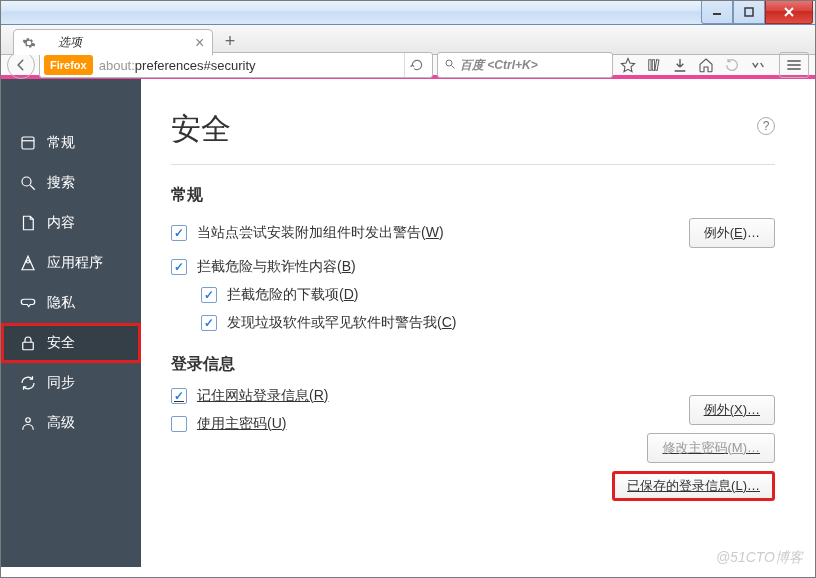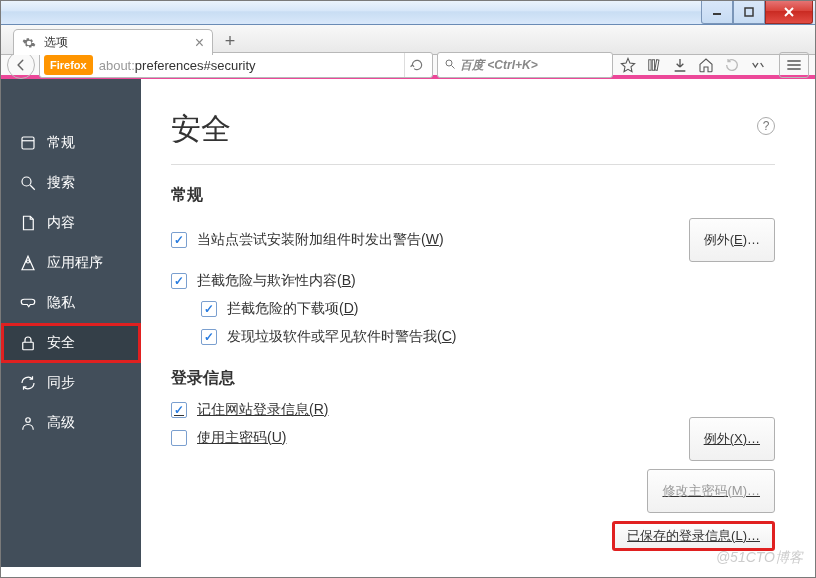--- a/index.html
+++ b/index.html
@@ -57,25 +57,26 @@
     height: 26px;
     min-width: 200px;
     background: #fff;
     border: 1px solid #b8b8b8;
     border-bottom: none;
     border-top-left-radius: 5px;
     border-top-right-radius: 5px;
     display: flex;
     align-items: center;
     padding: 6px 8px;
-    gap: 8px;
+    gap: 22px;
     font-size: 12px;
     color: #333;
     position: relative;
     top: 1px;
+    font-style: italic;
   }
   .tab .gear { width: 14px; height: 14px; color:#666; }
   .tab .close-x { margin-left: auto; color:#888; font-size:16px; line-height:1; }
   .newtab {
     width: 26px; height: 22px;
     display:flex; align-items:center; justify-content:center;
     color:#666; font-size:18px;
     margin-left:4px; margin-bottom:2px;
   }
 
@@ -214,33 +215,33 @@
     content:"✓";
     color:#2a7de1; font-size:12px; line-height:1; font-weight:bold;
   }
   .optlabel { font-size:14px; color:#333; }
   .optlabel u { text-decoration: underline; }
 
   .btn {
     border:1px solid #b0b0b0;
     background:linear-gradient(#fdfdfd,#f1f1f1);
     border-radius:3px;
-    padding:12px 14px;
+    padding:5px 14px;
     font-size:13px;
     color:#333;
     cursor:pointer;
   }
   .btn.disabled { color:#999; }
   .btn.highlighted { border:3px solid #e02020; padding:3px 12px; }
 
   .row .spacer { flex:1; }
   .right-col {
     display:flex; flex-direction:column; gap:8px;
     align-items:flex-end;
-    margin-top:16px;
+    margin-top:8px;
   }
   .login-block { display:flex; margin-bottom:8px;text-decoration:underline; }
   .login-left { flex:1; }
 
   .watermark {
     position:absolute;
     right:12px; bottom:0;
     color:#ccc;
     font-size:14px;
     font-style:italic;

